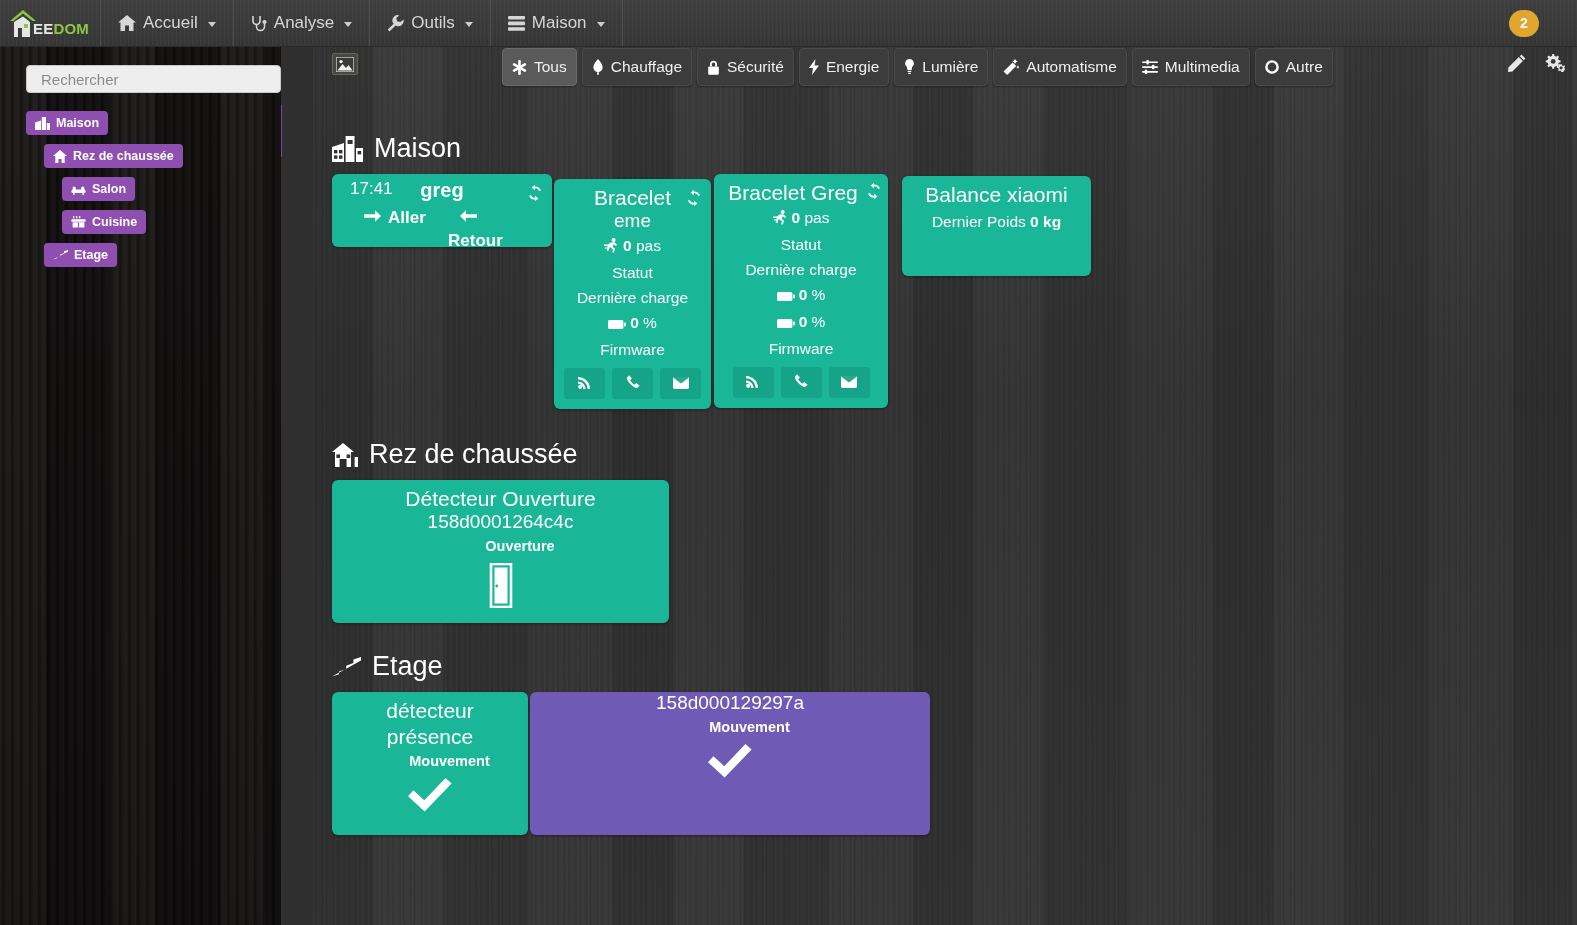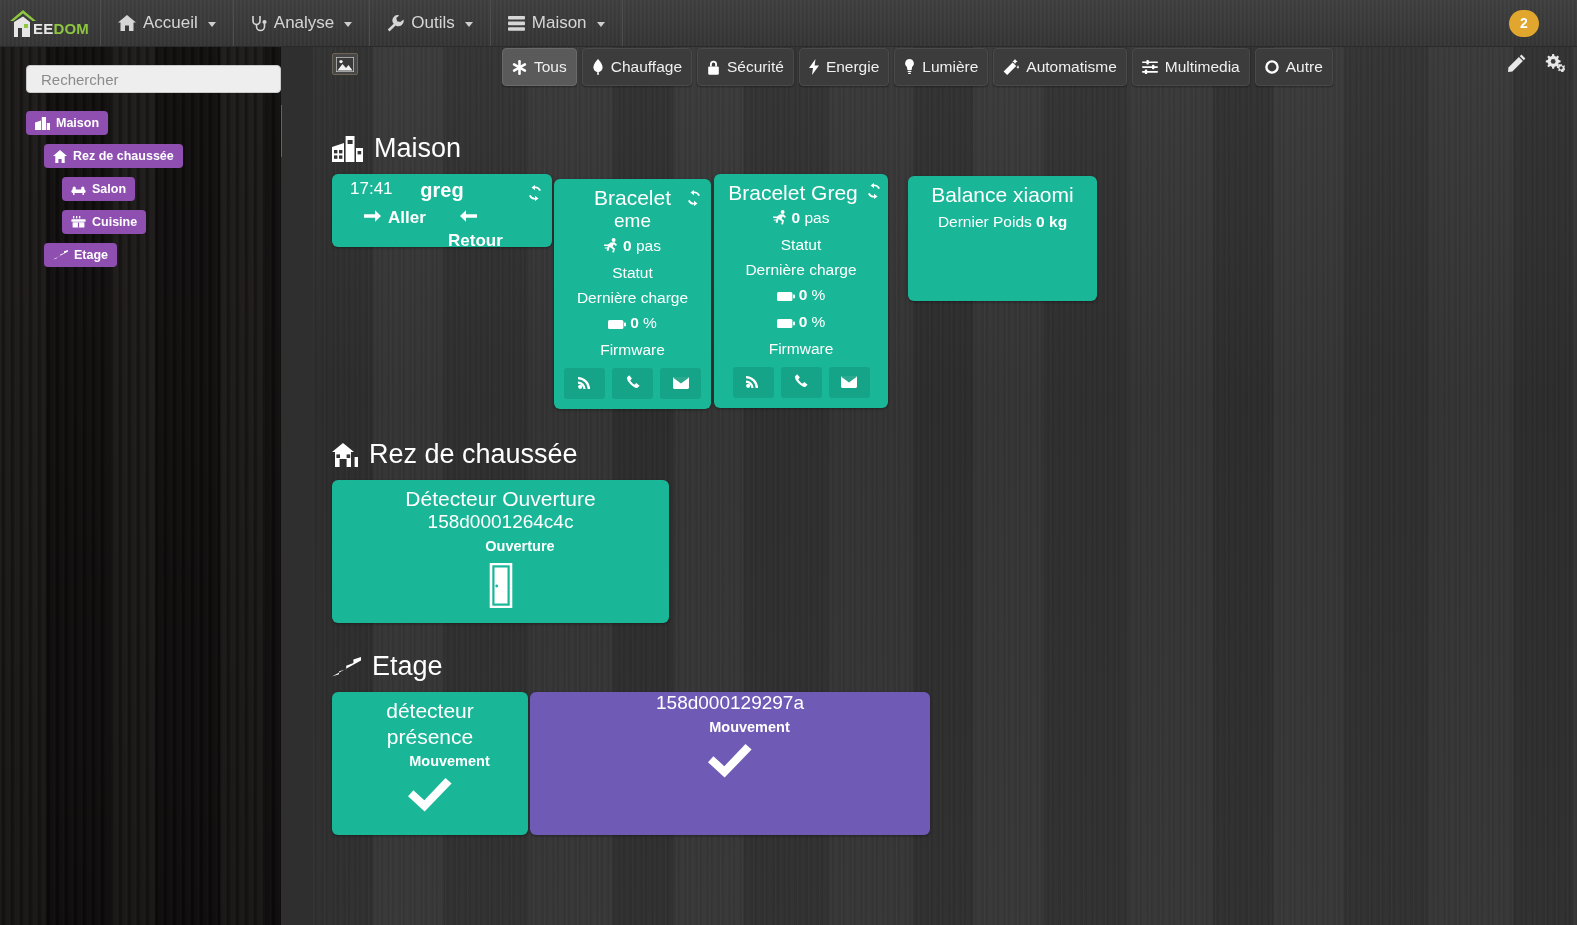--- a/index.html
+++ b/index.html
@@ -642,21 +642,21 @@
             <span>
               <svg width="16" height="12" viewBox="0 0 16 12" fill="#fff">
                 <rect x="0" y="0" width="16" height="12" rx="1.4"></rect>
                 <path d="M0.6 1 L8 6.6 L15.4 1 L15.4 0 L0.6 0 Z" fill="#2aa98f"></path>
               </svg>
             </span>
           </div>
         </div>
       </div>
 
-      <div class="card" style="width:189px; height:125px; margin-left:19px; margin-top:2px;">
+      <div class="card" style="width:189px; height:100px; margin-left:13px; margin-top:2px;">
         <div class="card-title">Balance xiaomi</div>
         <div class="card-line" style="margin-top:2px;">
           <span>Dernier Poids</span> <b>0</b> <b>kg</b>
         </div>
       </div>
 
     </div>
   </div>
 
   <div class="section" style="margin-top:30px;">

